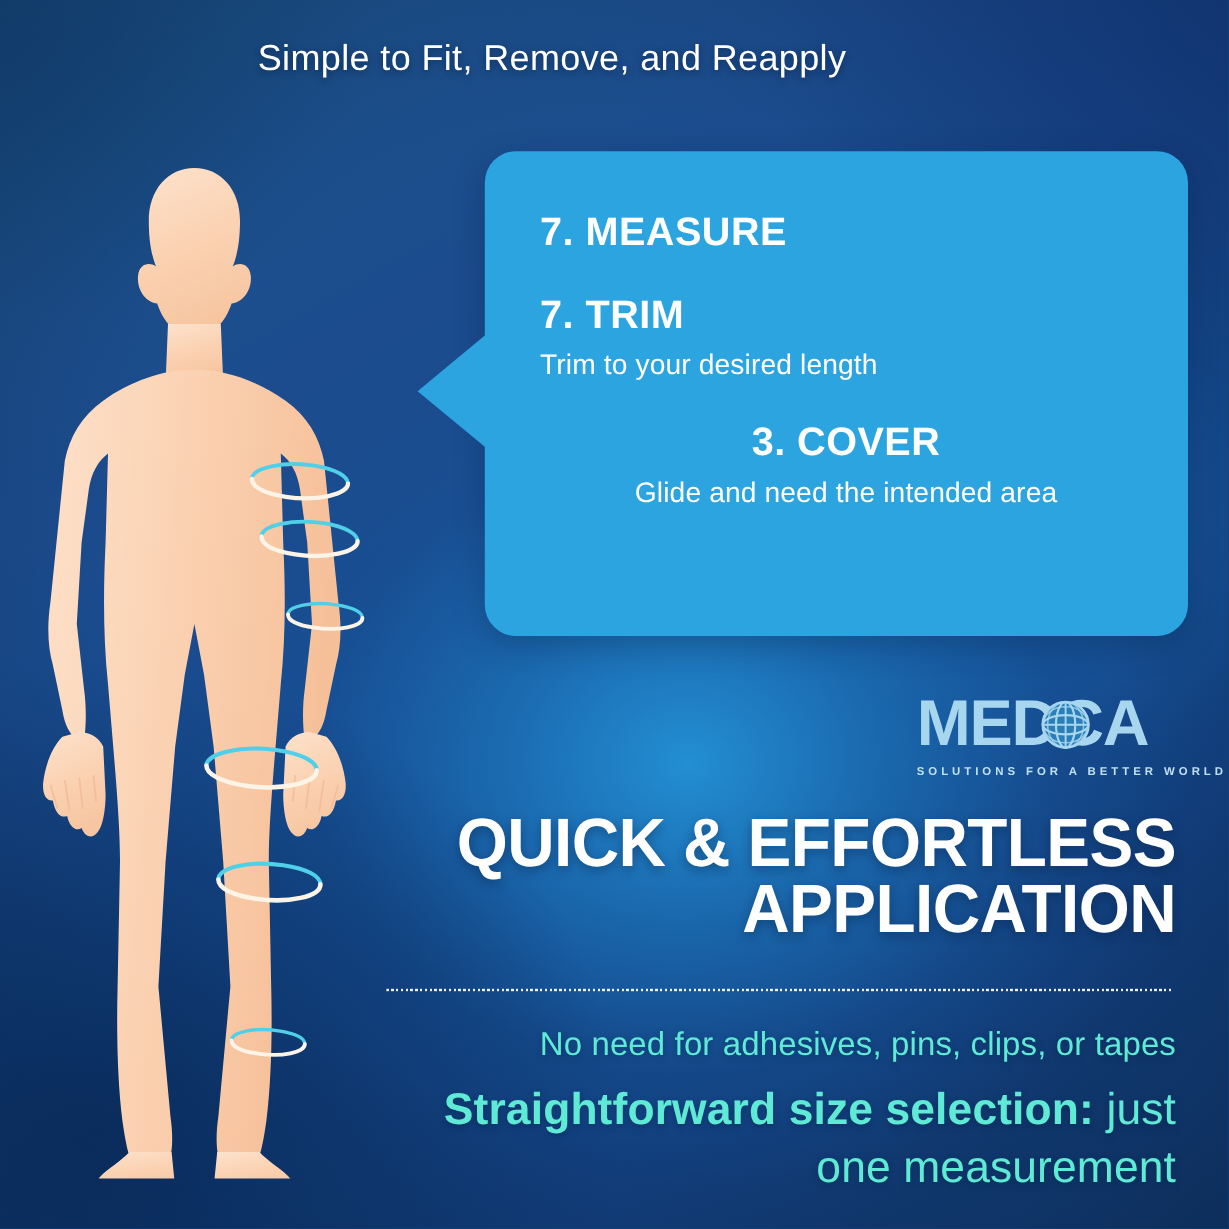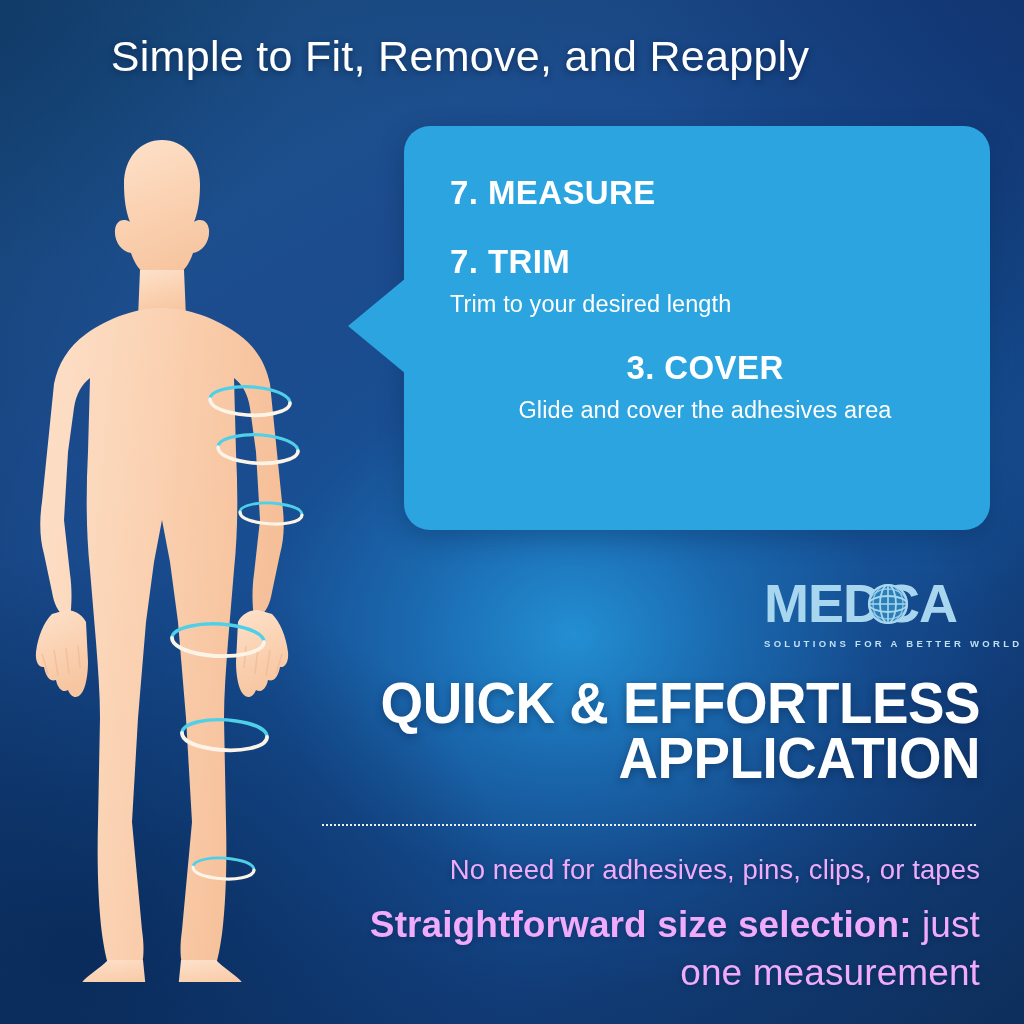--- a/index.html
+++ b/index.html
@@ -42,21 +42,21 @@
     background: radial-gradient(ellipse 760px 760px at 50% 50%, rgba(0,0,0,0) 55%, rgba(6,28,62,0.38) 100%);
   }
 
   
   .top-title {
     position: absolute;
     left: 0;
     top: 32px;
     width: 920px;
     text-align: center;
-    font-size: 43px;
+    font-size: 30px;
     font-weight: 400;
     letter-spacing: 0.3px;
     color: #ffffff;
     text-shadow: 0 2px 6px rgba(4,26,60,0.55);
     white-space: nowrap;
   }
 
   
   .figure-wrap {
     position: absolute;
@@ -182,21 +182,21 @@
       rgba(255,255,255,0) 2px, rgba(255,255,255,0) 4px);
   }
 
   
   .bottom-copy {
     position: absolute;
     left: 300px;
     top: 852px;
     width: 680px;
     text-align: right;
-    color: #f0abfc;
+    color: #5eead4;
   }
   .bc-line1 {
     font-size: 27.5px;
     font-weight: 400;
     line-height: 1.28;
     letter-spacing: 0.1px;
     white-space: nowrap;
     text-shadow: 0 2px 5px rgba(6,30,66,0.35);
   }
   .bc-line2 {
@@ -339,21 +339,21 @@
     <div class="steps">
       <div class="step">
         <div class="step-title">7. MEASURE</div>
       </div>
       <div class="step">
         <div class="step-title">7. TRIM</div>
         <div class="step-desc">Trim to your desired length</div>
       </div>
       <div class="step">
         <div class="step-title">3. COVER</div>
-        <div class="step-desc">Glide and cover the adhesives area</div>
+        <div class="step-desc">Glide and need the intended area</div>
       </div>
     </div>
   </div>
 
   <div class="logo">
     <div class="logo-wordmark">
       <span class="logo-text">MEDCA</span>
       <span class="logo-globe">
         <svg viewBox="0 0 42 42" xmlns="http://www.w3.org/2000/svg">
           <circle cx="21" cy="21" r="19" fill="#2a7fb8" stroke="#a9d6ef" stroke-width="2.2"></circle>

